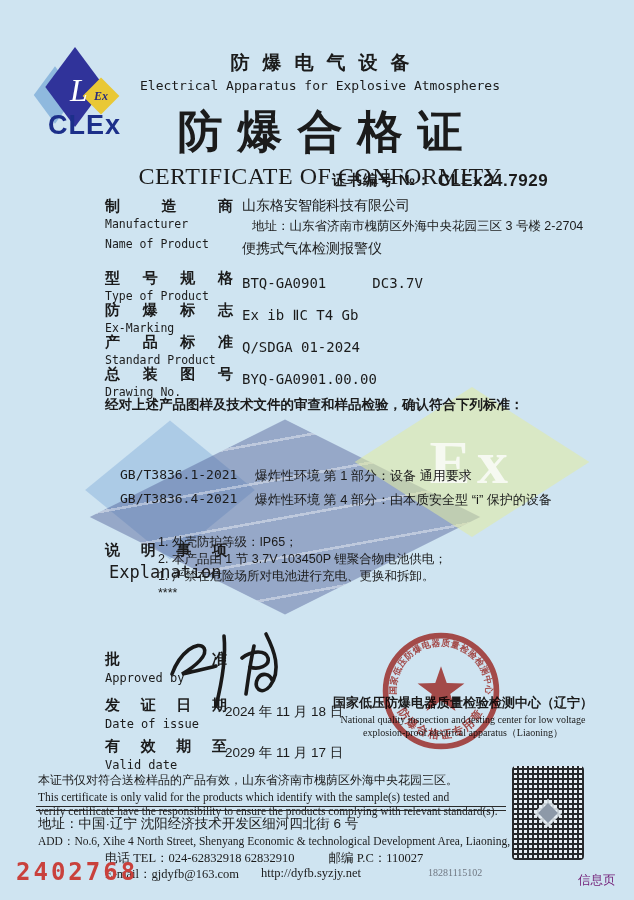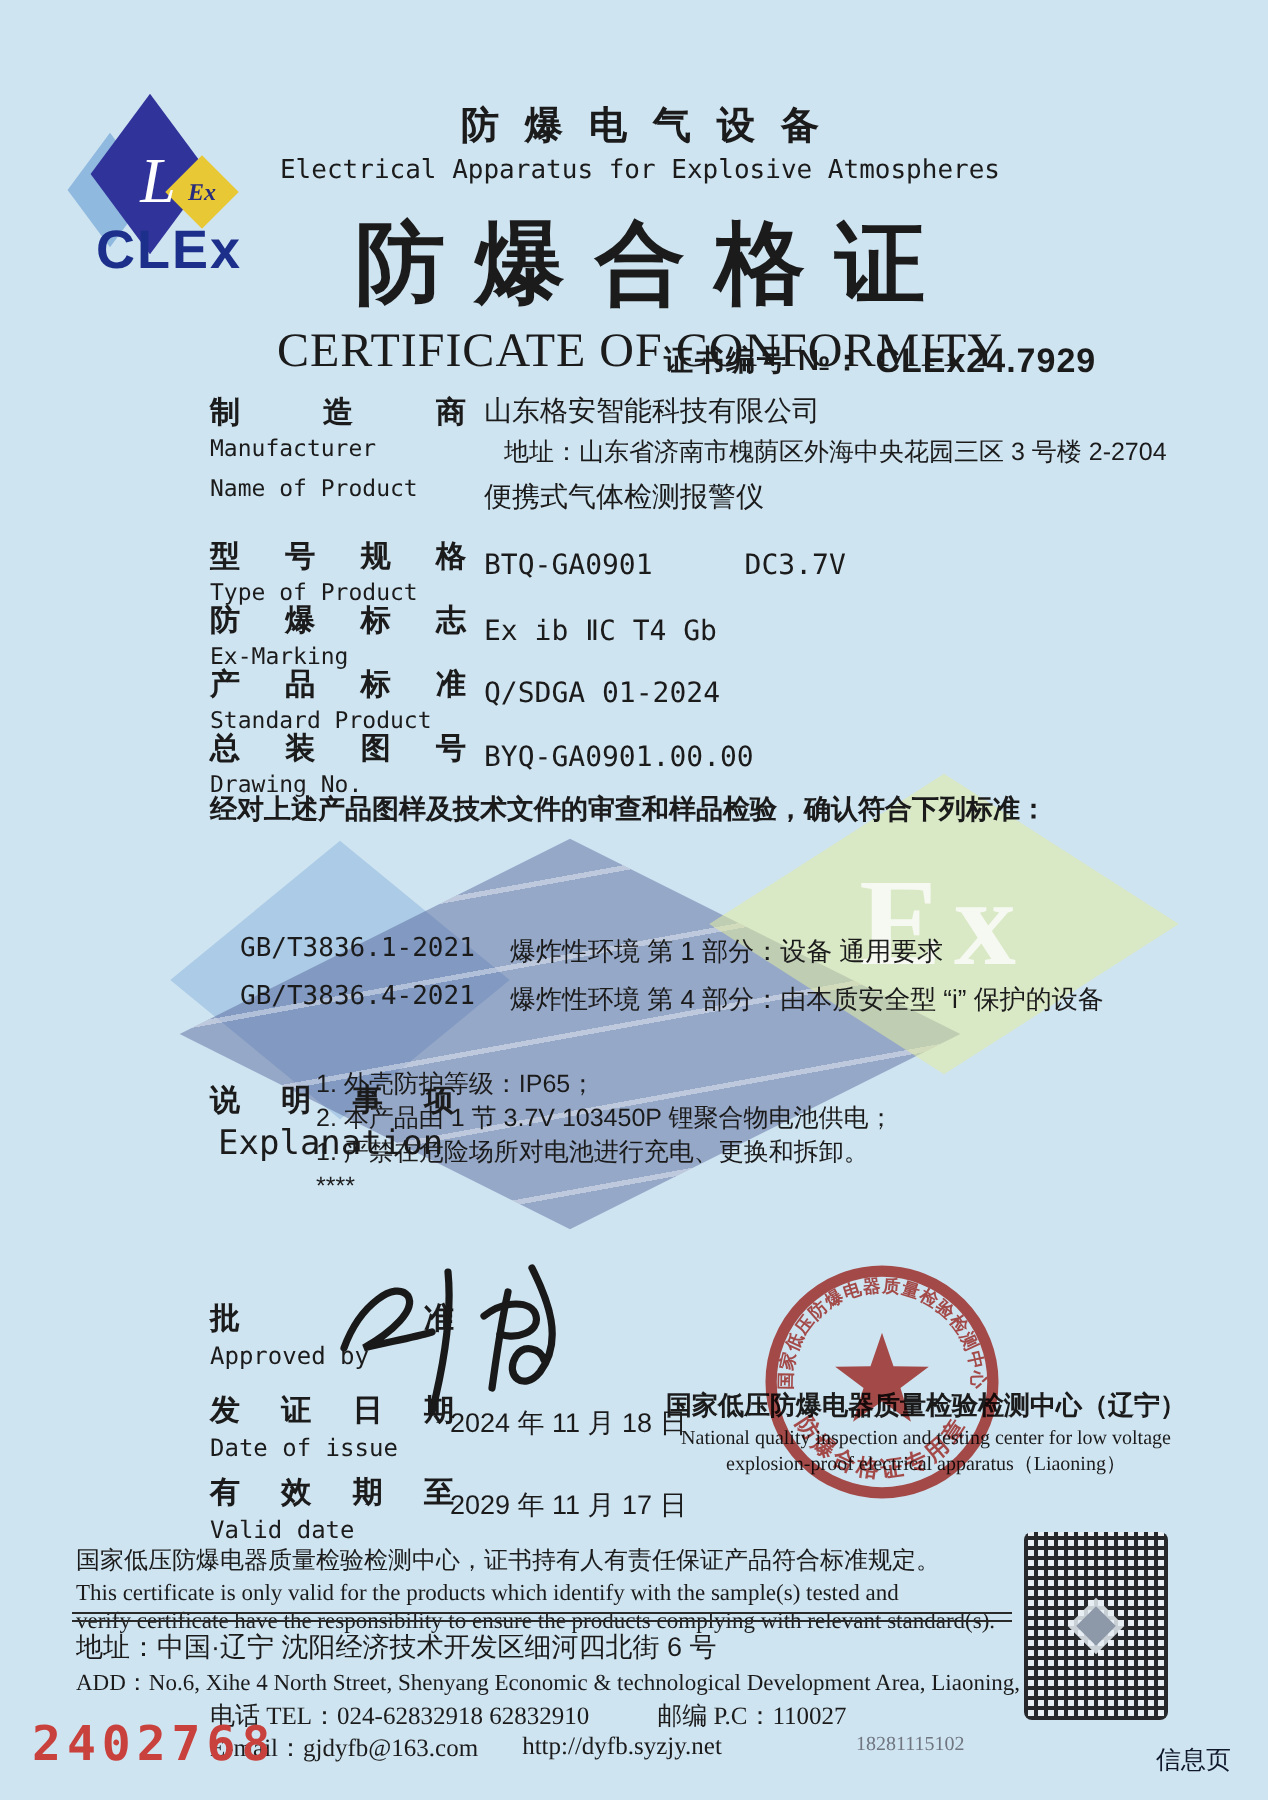--- a/index.html
+++ b/index.html
@@ -91,21 +91,21 @@
   .qr{position:absolute;left:512px;top:766px;width:72px;height:94px;z-index:1;border-radius:4px;background-color:#e4ecf2;
     background-image:
       repeating-linear-gradient(0deg,#26282b 0 2px,transparent 2px 5px),
       repeating-linear-gradient(90deg,#26282b 0 2px,transparent 2px 5px),
       repeating-linear-gradient(45deg,rgba(255,255,255,.22) 0 3px,transparent 3px 8px);}
   .qr .qr-center{position:absolute;left:29px;top:40px;width:14px;height:14px;background:#8d99a8;transform:rotate(45deg);
     box-shadow:0 0 0 3px rgba(230,238,244,.85);}
 
   .serial{position:absolute;left:16px;top:858px;font-size:24px;font-weight:bold;letter-spacing:3px;color:#c9413c;
     font-family:"DejaVu Sans Mono",monospace;z-index:1;}
-  .info-page{position:absolute;left:578px;top:872px;font-size:12.5px;color:#0f172a;z-index:1;}
+  .info-page{position:absolute;left:578px;top:872px;font-size:12.5px;color:#701a75;z-index:1;}
 </style>
 </head>
 <body>
 
 <div class="page">
 
   <div class="wm wm-light"></div>
   <div class="wm wm-navy"></div>
   <div class="wm wm-yellow">
     <span class="wm-ex">Ex</span>
@@ -265,21 +265,21 @@
       <text fill="#c23b34" font-size="8.6" font-weight="bold" letter-spacing="0.5">
         <textPath href="#arcTop" startOffset="50%" text-anchor="middle">国家低压防爆电器质量检验检测中心</textPath>
       </text>
       <text fill="#c23b34" font-size="11" font-weight="bold" letter-spacing="2">
         <textPath href="#arcBottom" startOffset="50%" text-anchor="middle">防爆合格证专用章</textPath>
       </text>
     </svg>
   </div>
 
   <div class="disclaimer">
-    <div class="cn">国家低压防爆电器质量检验检测中心，证书持有人有责任保证产品符合标准规定。</div>
+    <div class="cn">本证书仅对符合送检样品的产品有效，山东省济南市槐荫区外海中央花园三区。</div>
     <div class="en">
       <div>This certificate is only valid for the products which identify with the sample(s) tested and</div>
       <div>verify certificate have the responsibility to ensure the products complying with relevant standard(s).</div>
     </div>
   </div>
 
   <div class="rule"></div>
 
   <div class="addr-cn">地址：中国·辽宁 沈阳经济技术开发区细河四北街 6 号</div>
   <div class="addr-en">ADD：No.6, Xihe 4 North Street, Shenyang Economic &amp; technological Development Area, Liaoning, China</div>

